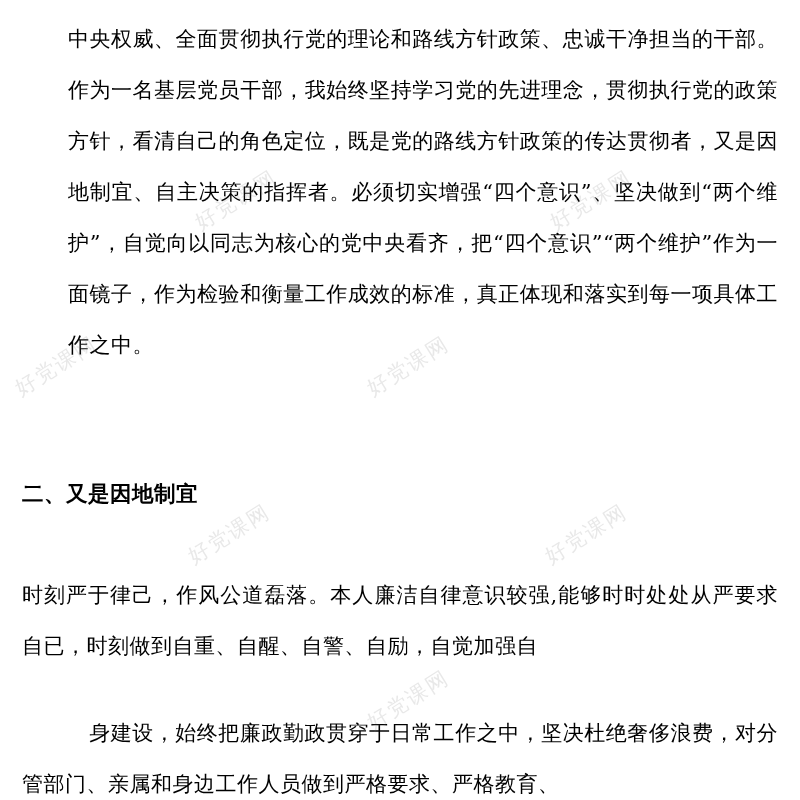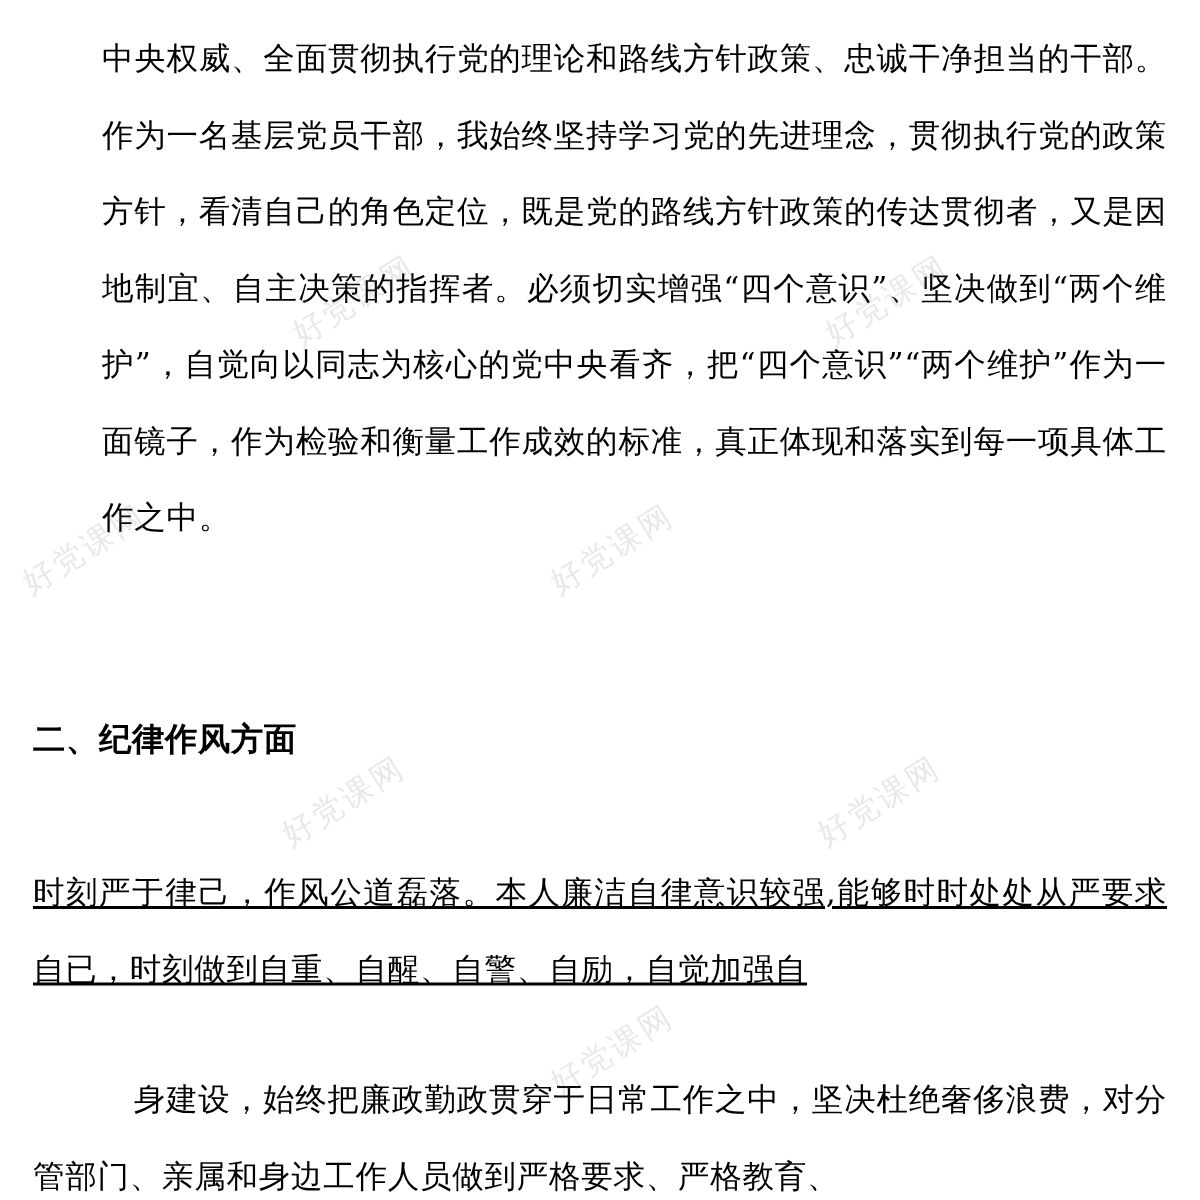--- a/index.html
+++ b/index.html
@@ -81,21 +81,20 @@
   }
 
   .block-b {
     position: absolute;
     left: 22px;
     top: 570px;
     width: 756px;
   }
   .block-b p {
     text-indent: 0;
-    text-decoration: underline;
   }
 
   .block-c {
     position: absolute;
     left: 22px;
     top: 708px;
     width: 756px;
   }
   .block-c p {
     text-indent: 3.2em;
@@ -115,21 +114,21 @@
     <div class="wm" style="left: 540px; top: 520px;">好党课网</div>
     <div class="wm" style="left: 362px; top: 686px;">好党课网</div>
   </div>
 
   <div class="content">
 
     <div class="block-a">
       <p class="para">中央权威、全面贯彻执行党的理论和路线方针政策、忠诚干净担当的干部。作为一名基层党员干部，我始终坚持学习党的先进理念，贯彻执行党的政策方针，看清自己的角色定位，既是党的路线方针政策的传达贯彻者，又是因地制宜、自主决策的指挥者。必须切实增强“四个意识”、坚决做到“两个维护”，自觉向以同志为核心的党中央看齐，把“四个意识”“两个维护”作为一面镜子，作为检验和衡量工作成效的标准，真正体现和落实到每一项具体工作之中。</p>
     </div>
 
-    <div class="heading">二、纪律作风方面</div>
+    <div class="heading">二、又是因地制宜</div>
 
     <div class="block-b">
       <p class="para">时刻严于律己，作风公道磊落。本人廉洁自律意识较强,能够时时处处从严要求自已，时刻做到自重、自醒、自警、自励，自觉加强自</p>
     </div>
 
     <div class="block-c">
       <p class="para">身建设，始终把廉政勤政贯穿于日常工作之中，坚决杜绝奢侈浪费，对分管部门、亲属和身边工作人员做到严格要求、严格教育、</p>
     </div>
 
   </div>

